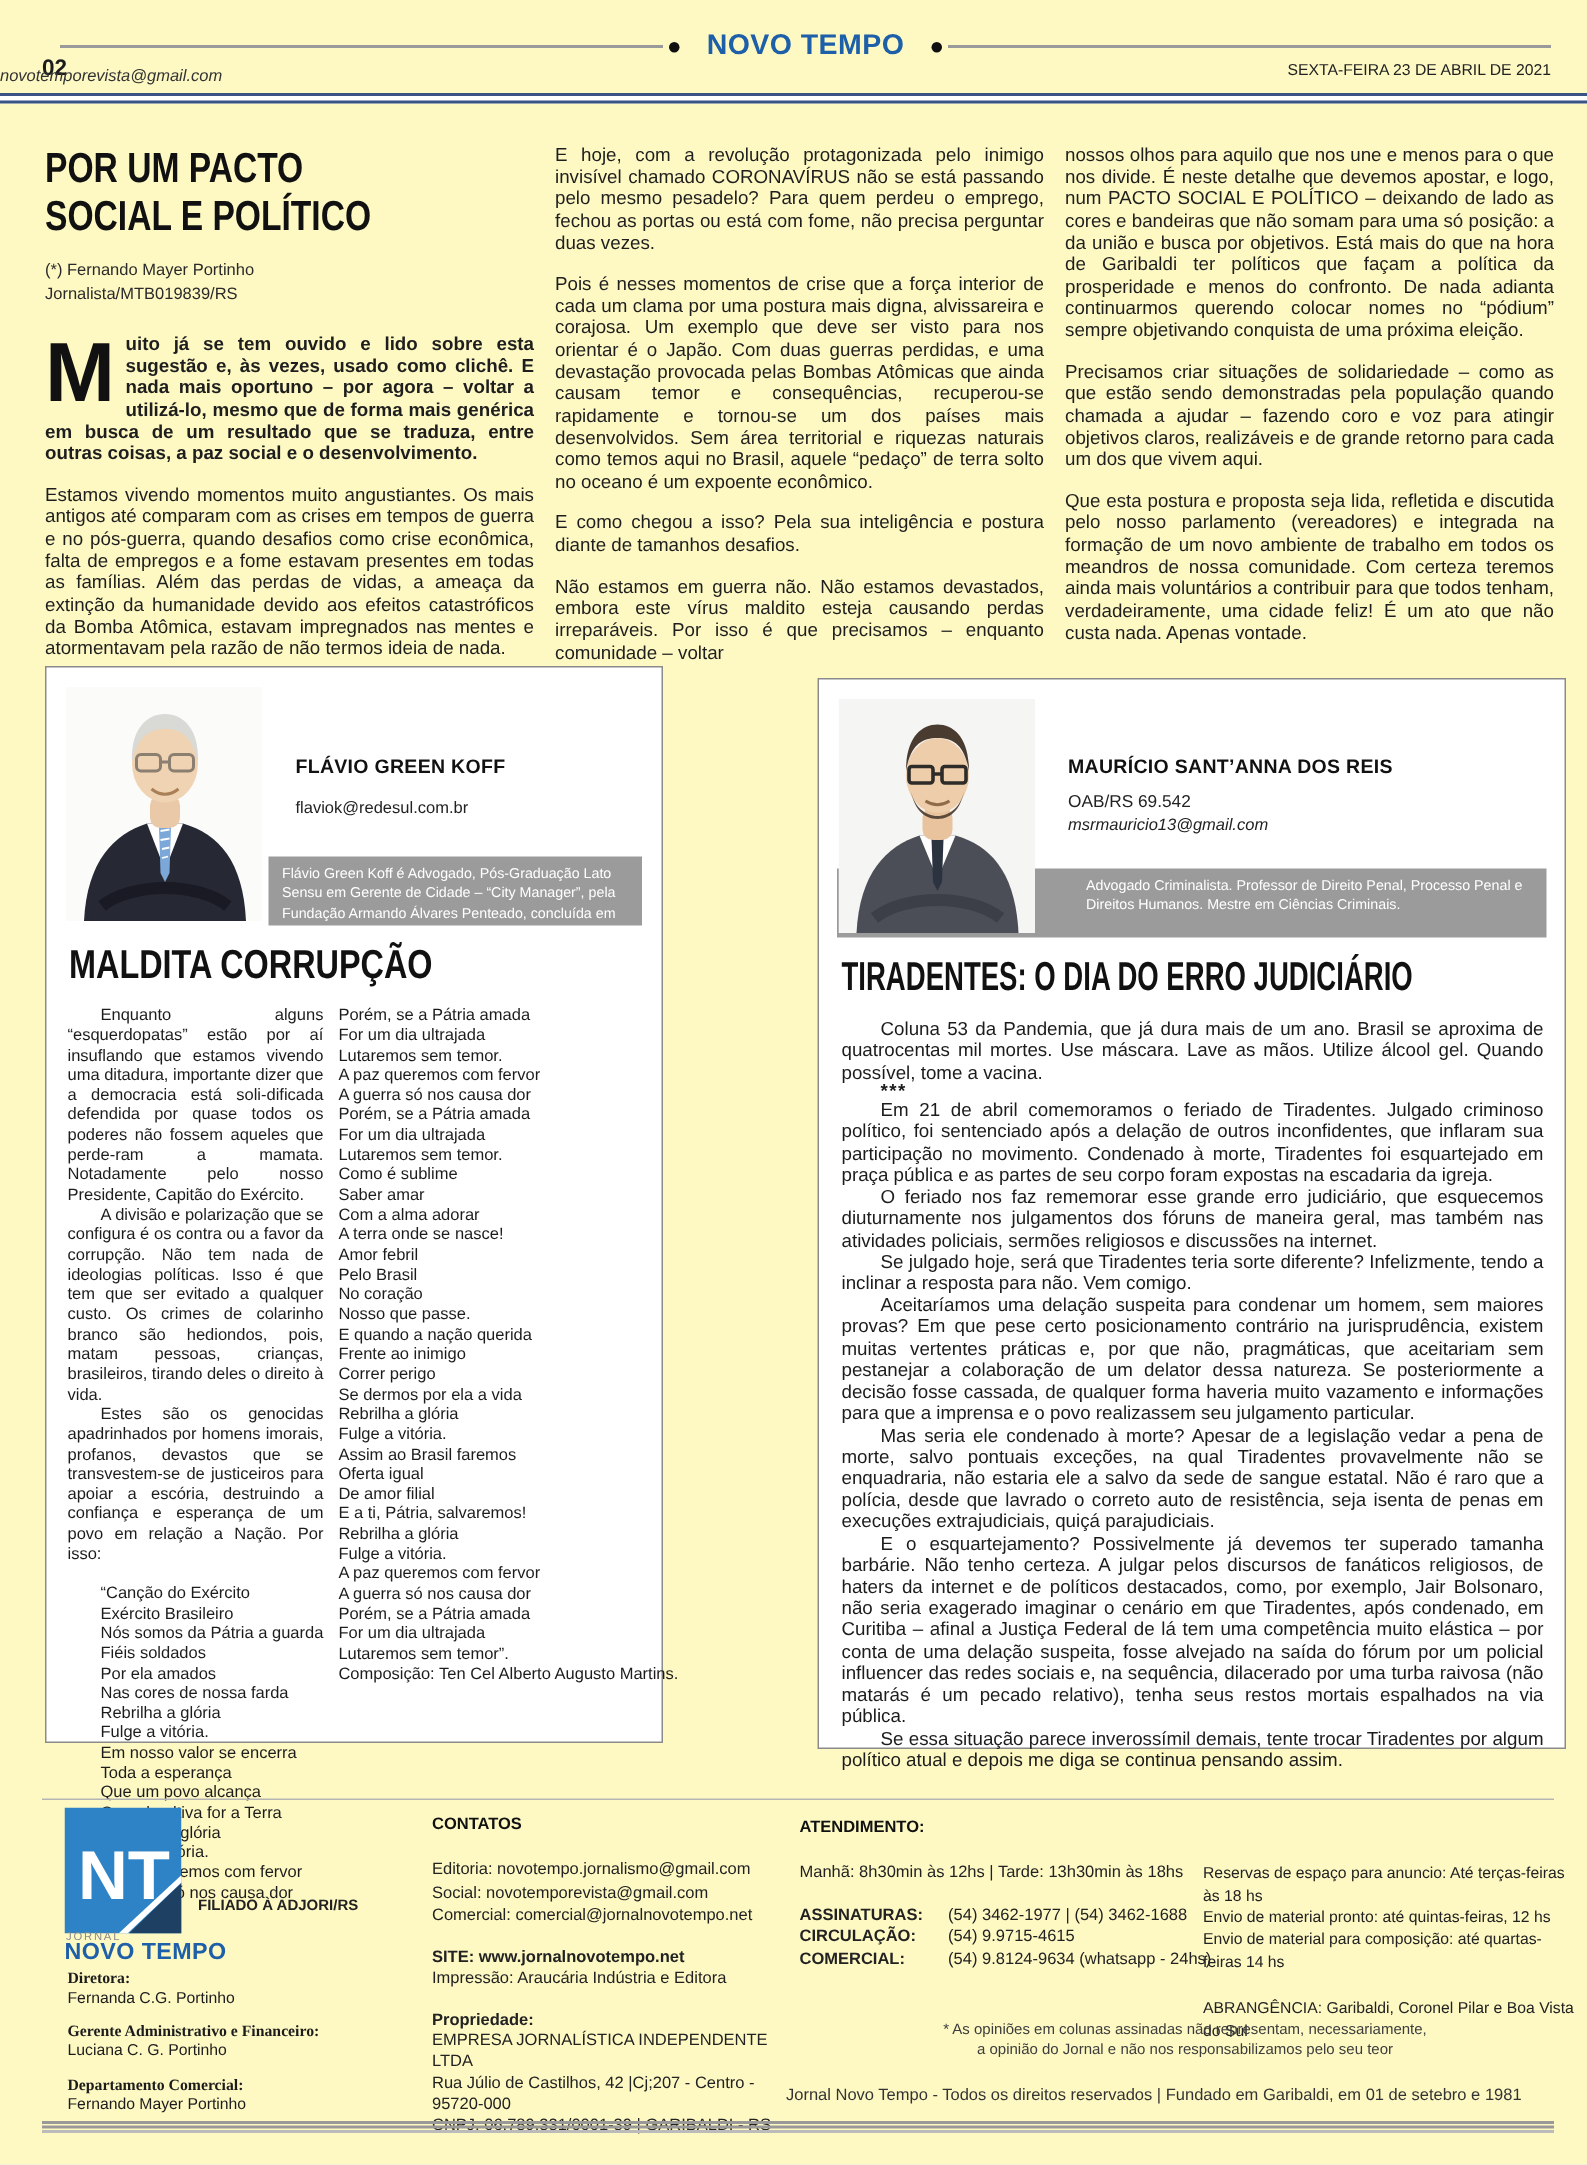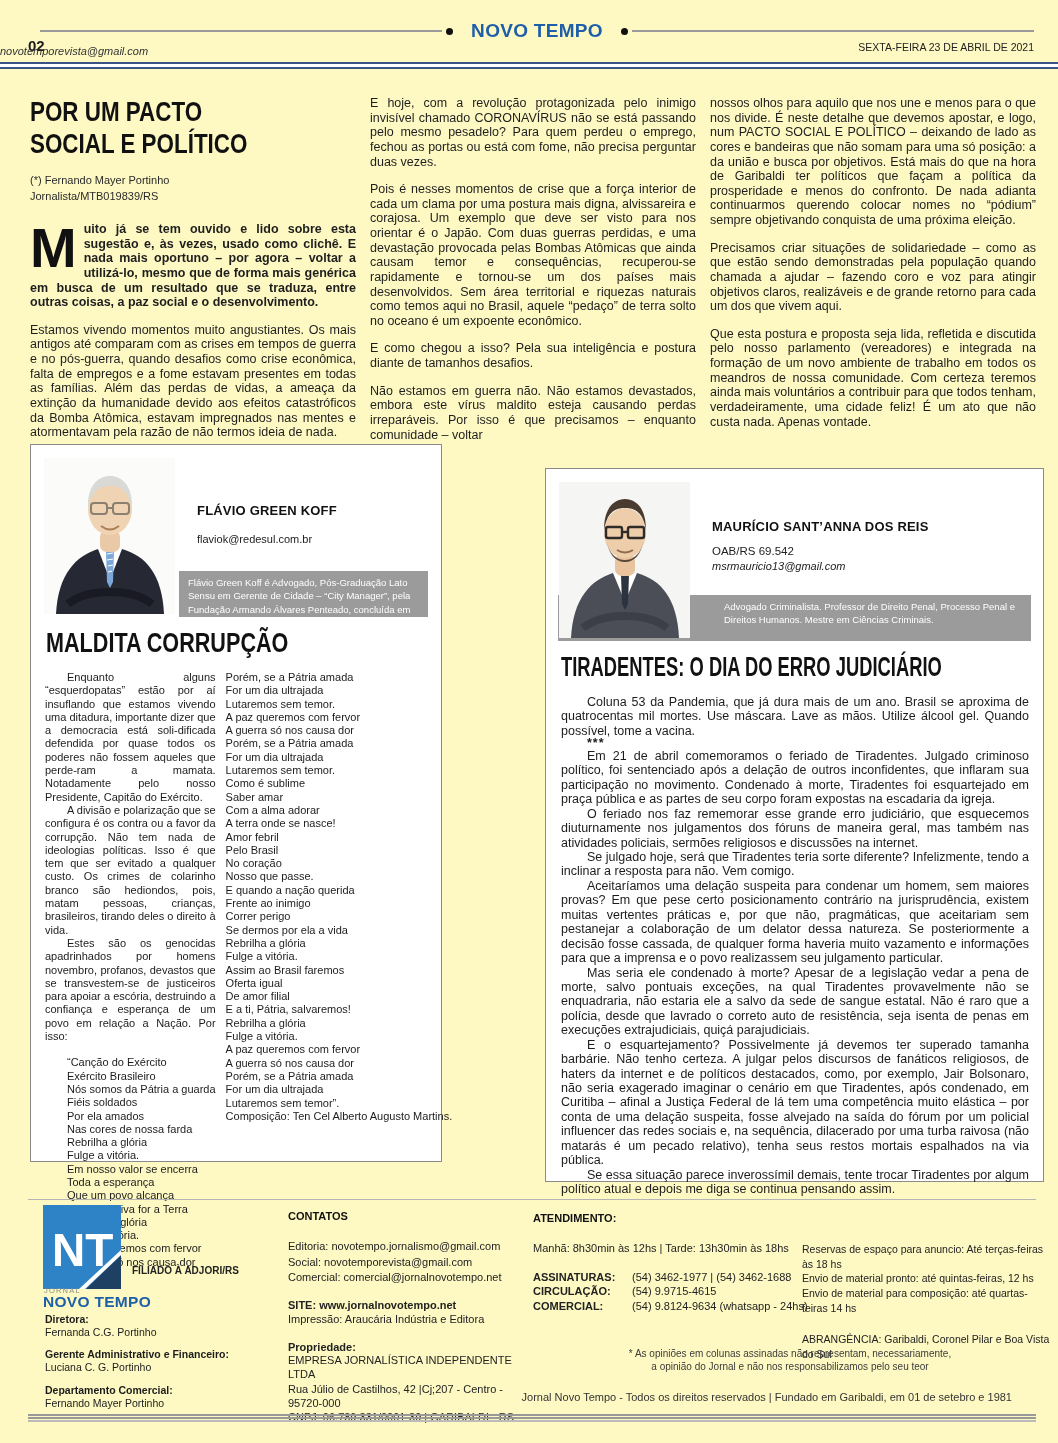--- a/index.html
+++ b/index.html
@@ -25,21 +25,21 @@
   .headline { font-size:28px; font-weight:bold; line-height:1.13; color:#111; }
   .cond { display:inline-block; transform:scaleX(.8); transform-origin:0 50%; white-space:nowrap; }
   .cond-narrow { display:inline-block; transform:scaleX(.68); transform-origin:0 50%; white-space:nowrap; }
   .byline { margin-top:14px; font-size:11px; line-height:1.4; color:#2a2a2a; }
   .lede { margin-top:18px;font-weight:bold; }
   .lede::first-letter { float:left; font-size:56px; line-height:.8; font-weight:bold; padding:4px 7px 0 0; color:#111; }
 
   
   .box { position:absolute; border:1px solid #8b8b8b; background:#fff; }
   .box-left  { top:444px; left:30px;  width:412px; height:718px; }
-  .box-right { top:468px; left:545px; width:499px; height:714px; }
+  .box-right { top:452px; left:545px; width:499px; height:714px; }
 
   .author-card { position:absolute; top:0; left:0; right:0; height:172px; }
   .photo { position:absolute; top:13px; left:13px; width:131px; height:156px; z-index:2; }
   .a-name { position:absolute; left:166px; top:58px; font-weight:bold; font-size:13px; letter-spacing:.2px; color:#111; }
   .a-name-hi { top:50px; }
   .a-oab { position:absolute; left:166px; top:76px; font-size:11.5px; color:#222; }
   .a-email { position:absolute; left:166px; top:88px; font-size:11px; color:#222; }
   .a-email-it { top:91px; font-style:italic; }
   .bio-band { position:absolute; top:126px; height:46px; background:#9b9b9b; color:#fff;
       font-size:9.5px; line-height:1.4; padding:5px 9px; z-index:1; }
@@ -61,39 +61,39 @@
   .stars { text-indent:26px; font-weight:bold; letter-spacing:1px; line-height:.85; font-size:12.5px; }
 
   
   .f-topline { position:absolute; top:1199px; left:28px; right:22px; height:1px; background:#b5b5b5; }
   .f-logo-svg { position:absolute; left:43px; top:1205px; width:78px; height:84px; }
   .f-logo-jornal { position:absolute; left:44px; top:1286px; font-size:7.5px; letter-spacing:1.2px; color:#8a8a8a; }
   .f-logo-name { position:absolute; left:43px; top:1293px; font-size:15.5px; font-weight:bold; color:#1d5fa8; letter-spacing:.3px; }
   .f-filiado { position:absolute; left:132px; top:1265px; font-size:10px; font-weight:bold; color:#222; }
   .f-staff { position:absolute; left:45px; top:1313px; font-size:10.5px; line-height:1.25; }
   .f-staff-item { margin-bottom:9px; }
-  .f-role { font-weight:bold; }
+  .f-role { font-weight:bold;font-family:Liberation Serif, serif; }
   .f-col { position:absolute; font-size:11px; line-height:1.25; color:#222; }
   .f-contatos { left:288px; top:1210px; width:245px; }
   .f-h { font-weight:bold; font-size:11px; margin-bottom:16px; color:#111; }
   .f-lines .f-line { margin-bottom:2px; }
   .f-site { font-weight:bold; margin-top:14px; }
   .f-imp { }
   .f-prop-label { font-weight:bold; margin-top:14px; }
   .f-prop .f-line { margin-bottom:1px; }
   .f-atend { left:533px; top:1212px; width:262px; }
   .f-hours { margin-top:16px; }
   .f-phones { margin-top:15px; }
   .f-phone-row { margin-bottom:1px; white-space:nowrap; }
   .f-phone-label { display:inline-block; width:96px; font-weight:bold; }
   .f-right { left:802px; top:1242px; width:250px; font-size:10.5px; line-height:1.4; }
   .f-abrang { margin-top:17px; }
   .f-disclaimer { position:absolute; left:540px; width:500px; top:1347px; text-align:center;
       font-size:10px; line-height:1.3; color:#3c3c3c; }
-  .f-copyright { position:absolute; left:512px; width:500px; top:1391px; text-align:right;
+  .f-copyright { position:absolute; left:524px; width:500px; top:1391px; text-align:left;
       font-size:11px; color:#333; }
   .f-bottomline { position:absolute; top:1414px; left:28px; right:22px; height:2px; background:#999;
       box-shadow:0 3px 0 #999, 0 6px 0 #bbb; }
 </style>
 </head>
 <body>
 
 <div class="page">
 
   <header>
@@ -159,21 +159,21 @@
       <div class="a-email">flaviok@redesul.com.br</div>
       <div class="bio-band bio-left">Flávio Green Koff é Advogado, Pós-Graduação Lato Sensu em Gerente de Cidade – “City Manager”, pela Fundação Armando Álvares Penteado, concluída em novembro de 2002</div>
     </div>
     <h2 class="box-title">
       <span class="cond">MALDITA CORRUPÇÃO</span>
     </h2>
     <div class="art2cols">
       <div class="a2c1">
         <p class="ind">Enquanto alguns “esquerdopatas” estão por aí insuflando que estamos vivendo uma ditadura, importante dizer que a democracia está soli-dificada defendida por quase todos os poderes não fossem aqueles que perde-ram a mamata. Notadamente pelo nosso Presidente, Capitão do Exército.</p>
         <p class="ind">A divisão e polarização que se configura é os contra ou a favor da corrupção. Não tem nada de ideologias políticas. Isso é que tem que ser evitado a qualquer custo. Os crimes de colarinho branco são hediondos, pois, matam pessoas, crianças, brasileiros, tirando deles o direito à vida.</p>
-        <p class="ind">Estes são os genocidas apadrinhados por homens novembro, profanos, devastos que se transvestem-se de justiceiros para apoiar a escória, destruindo a confiança e esperança de um povo em relação a Nação. Por isso:</p>
+        <p class="ind">Estes são os genocidas apadrinhados por homens imorais, profanos, devastos que se transvestem-se de justiceiros para apoiar a escória, destruindo a confiança e esperança de um povo em relação a Nação. Por isso:</p>
         <div class="poem">
             <div class="poem-line">“Canção do Exército</div>
             <div class="poem-line">Exército Brasileiro</div>
             <div class="poem-line">Nós somos da Pátria a guarda</div>
             <div class="poem-line">Fiéis soldados</div>
             <div class="poem-line">Por ela amados</div>
             <div class="poem-line">Nas cores de nossa farda</div>
             <div class="poem-line">Rebrilha a glória</div>
             <div class="poem-line">Fulge a vitória.</div>
             <div class="poem-line">Em nosso valor se encerra</div>

